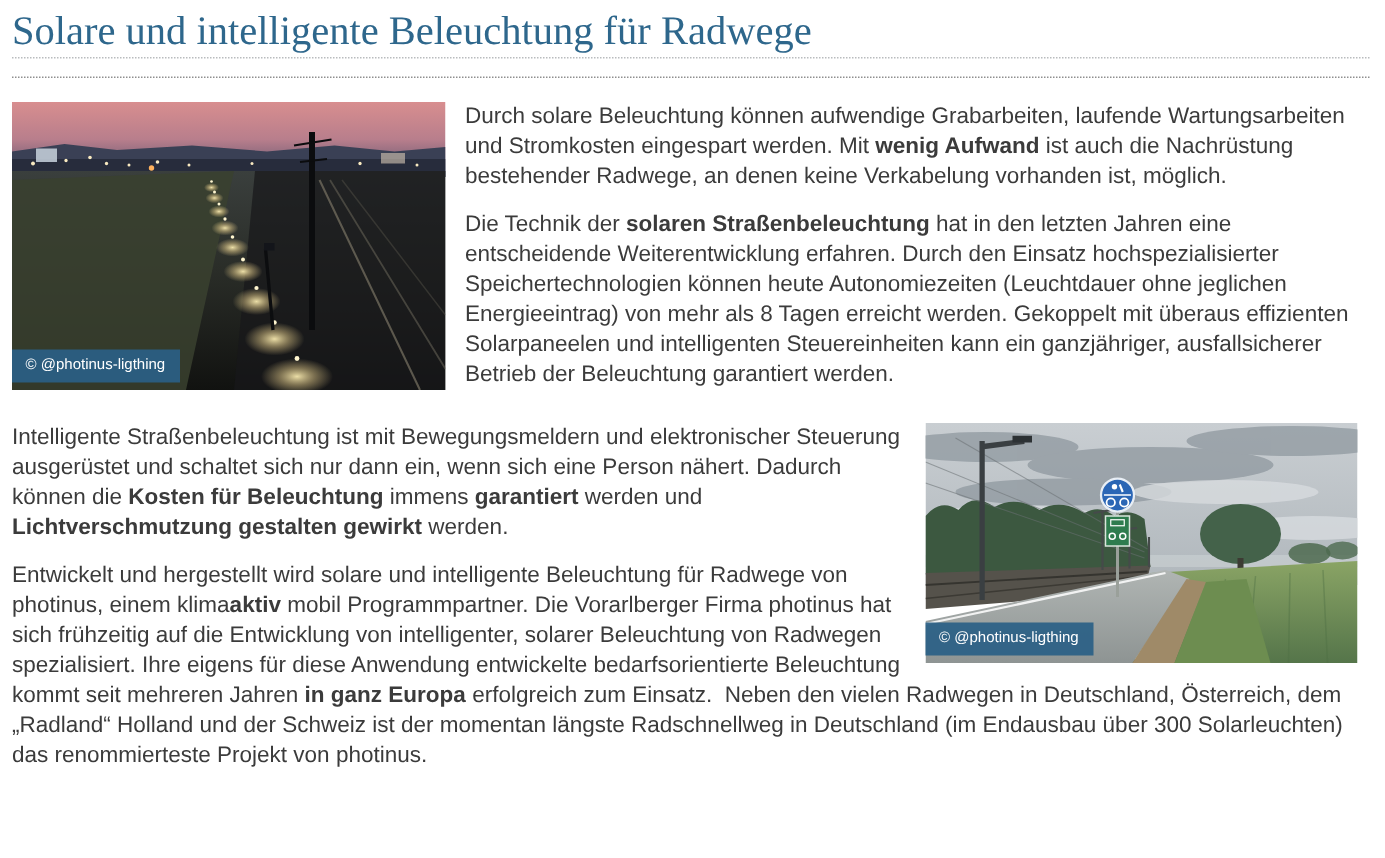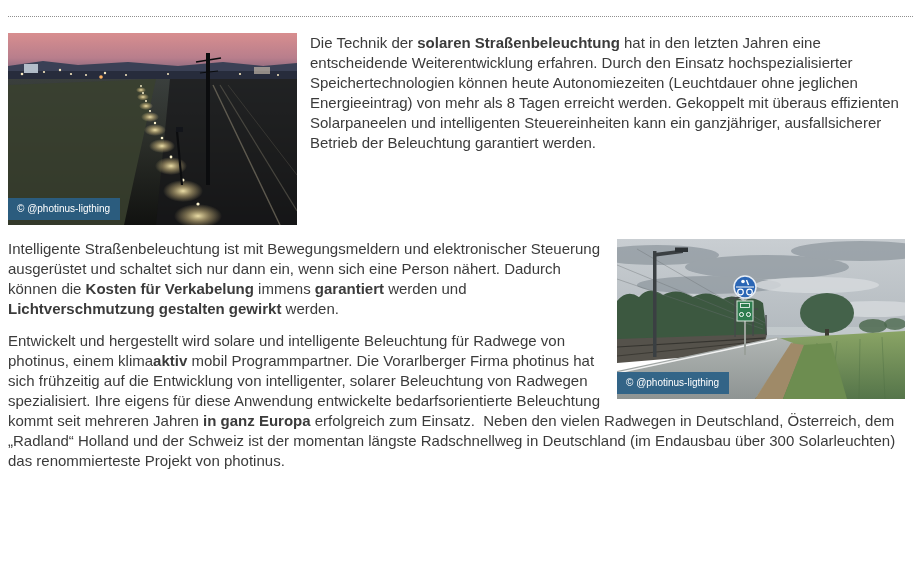--- a/index.html
+++ b/index.html
@@ -73,20 +73,21 @@
     margin: 7px 0 11px 0;
   }
   .sec2 { margin-top: 10px; clear: left; }
   b { font-weight: bold; }
 </style>
 </head>
 <body>
 
 <div class="page">
 
+  <h1 class="title">Solare und intelligente Beleuchtung für Radwege</h1>
 
 
   <hr class="sep">
 
   <div class="section sec1">
     <figure class="photo-left">
       <svg viewBox="0 0 289 192" preserveAspectRatio="none" aria-hidden="true">
         <defs>
           <linearGradient id="nsky" x1="0" y1="0" x2="0" y2="1">
             <stop offset="0" stop-color="#d88e8f"></stop>
@@ -151,20 +152,21 @@
         <rect x="168" y="94" width="7" height="5" fill="#13151a"></rect>
         <rect x="198" y="20" width="4" height="132" fill="#0b0c0e"></rect>
         <line x1="188" y1="29" x2="213" y2="25" stroke="#0b0c0e" stroke-width="1.4"></line>
         <line x1="192" y1="40" x2="210" y2="38" stroke="#0b0c0e" stroke-width="1.2"></line>
         <line x1="205" y1="52" x2="272" y2="192" stroke="#7a7464" stroke-width="1.4" opacity="0.7"></line>
         <line x1="212" y1="52" x2="289" y2="178" stroke="#6b675a" stroke-width="1.2" opacity="0.55"></line>
         <line x1="220" y1="52" x2="289" y2="142" stroke="#57544a" stroke-width="1" opacity="0.45"></line>
       </svg>
       <figcaption>© @photinus-ligthing</figcaption>
     </figure>
+    <p>Durch solare Beleuchtung können aufwendige Grabarbeiten, laufende Wartungsarbeiten und Stromkosten eingespart werden. Mit <b>wenig Aufwand</b> ist auch die Nachrüstung bestehender Radwege, an denen keine Verkabelung vorhanden ist, möglich.</p>
     <p>Die Technik der <b>solaren Straßenbeleuchtung</b> hat in den letzten Jahren eine entscheidende Weiterentwicklung erfahren. Durch den Einsatz hochspezialisierter Speichertechnologien kön­nen heute Autonomiezeiten (Leuchtdauer ohne jeglichen Energieeintrag) von mehr als 8 Tagen erreicht werden. Gekoppelt mit überaus effizienten Solarpaneelen und intelligenten Steuerein­heiten kann ein ganzjähriger, ausfallsicherer Betrieb der Beleuchtung garantiert werden.</p>
   </div>
 
   <div class="section sec2">
     <figure class="photo-right">
       <svg viewBox="0 0 288 160" preserveAspectRatio="none" aria-hidden="true">
         <defs>
           <linearGradient id="dsky" x1="0" y1="0" x2="0" y2="1">
             <stop offset="0" stop-color="#c9ced2"></stop>
             <stop offset="1" stop-color="#b0b7bc"></stop>
@@ -233,17 +235,17 @@
         <line x1="129.5" y1="41" x2="131.5" y2="46" stroke="#ffffff" stroke-width="1.4"></line>
         <circle cx="123.5" cy="53" r="2.8" fill="none" stroke="#ffffff" stroke-width="1.2"></circle>
         <circle cx="132.5" cy="53" r="2.8" fill="none" stroke="#ffffff" stroke-width="1.2"></circle>
         <rect x="120" y="62" width="16" height="20" fill="#2e7c4e" stroke="#d9e5dc" stroke-width="1"></rect>
         <rect x="123.5" y="64.5" width="9" height="4" fill="none" stroke="#ffffff" stroke-width="0.8"></rect>
         <circle cx="124.5" cy="75.5" r="2" fill="none" stroke="#ffffff" stroke-width="1"></circle>
         <circle cx="131.5" cy="75.5" r="2" fill="none" stroke="#ffffff" stroke-width="1"></circle>
       </svg>
       <figcaption>© @photinus-ligthing</figcaption>
     </figure>
-    <p>Intelligente Straßenbeleuchtung ist mit Bewegungsmeldern und elektronischer Steuerung aus­gerüstet und schaltet sich nur dann ein, wenn sich eine Person nähert. Dadurch können die <b>Kosten für Verkabelung</b> immens <b>garantiert</b> werden und <b>Lichtverschmutzung gestalten ge­wirkt</b> werden.</p>
+    <p>Intelligente Straßenbeleuchtung ist mit Bewegungsmeldern und elektronischer Steuerung aus­gerüstet und schaltet sich nur dann ein, wenn sich eine Person nähert. Dadurch können die <b>Kosten für Beleuchtung</b> immens <b>garantiert</b> werden und <b>Lichtverschmutzung gestalten ge­wirkt</b> werden.</p>
     <p>Entwickelt und hergestellt wird solare und intelligente Beleuchtung für Radwege von photinus, einem klima<b>aktiv</b> mobil Programmpartner. Die Vorarlberger Firma photinus hat sich frühzeitig auf die Entwicklung von intelligenter, solarer Beleuchtung von Radwegen spezialisiert. Ihre ei­gens für diese Anwendung entwickelte bedarfsorientierte Beleuchtung kommt seit mehreren Jahren <b>in ganz Europa</b> erfolgreich zum Einsatz.&nbsp; Neben den vielen Radwegen in Deutschland, Österreich, dem „Radland“ Holland und der Schweiz ist der momentan längste Radschnellweg in Deutschland (im Endausbau über 300 Solarleuchten) das renommierteste Projekt von pho­tinus.</p>
   </div>
 
 </div>
 
 </body></html>

